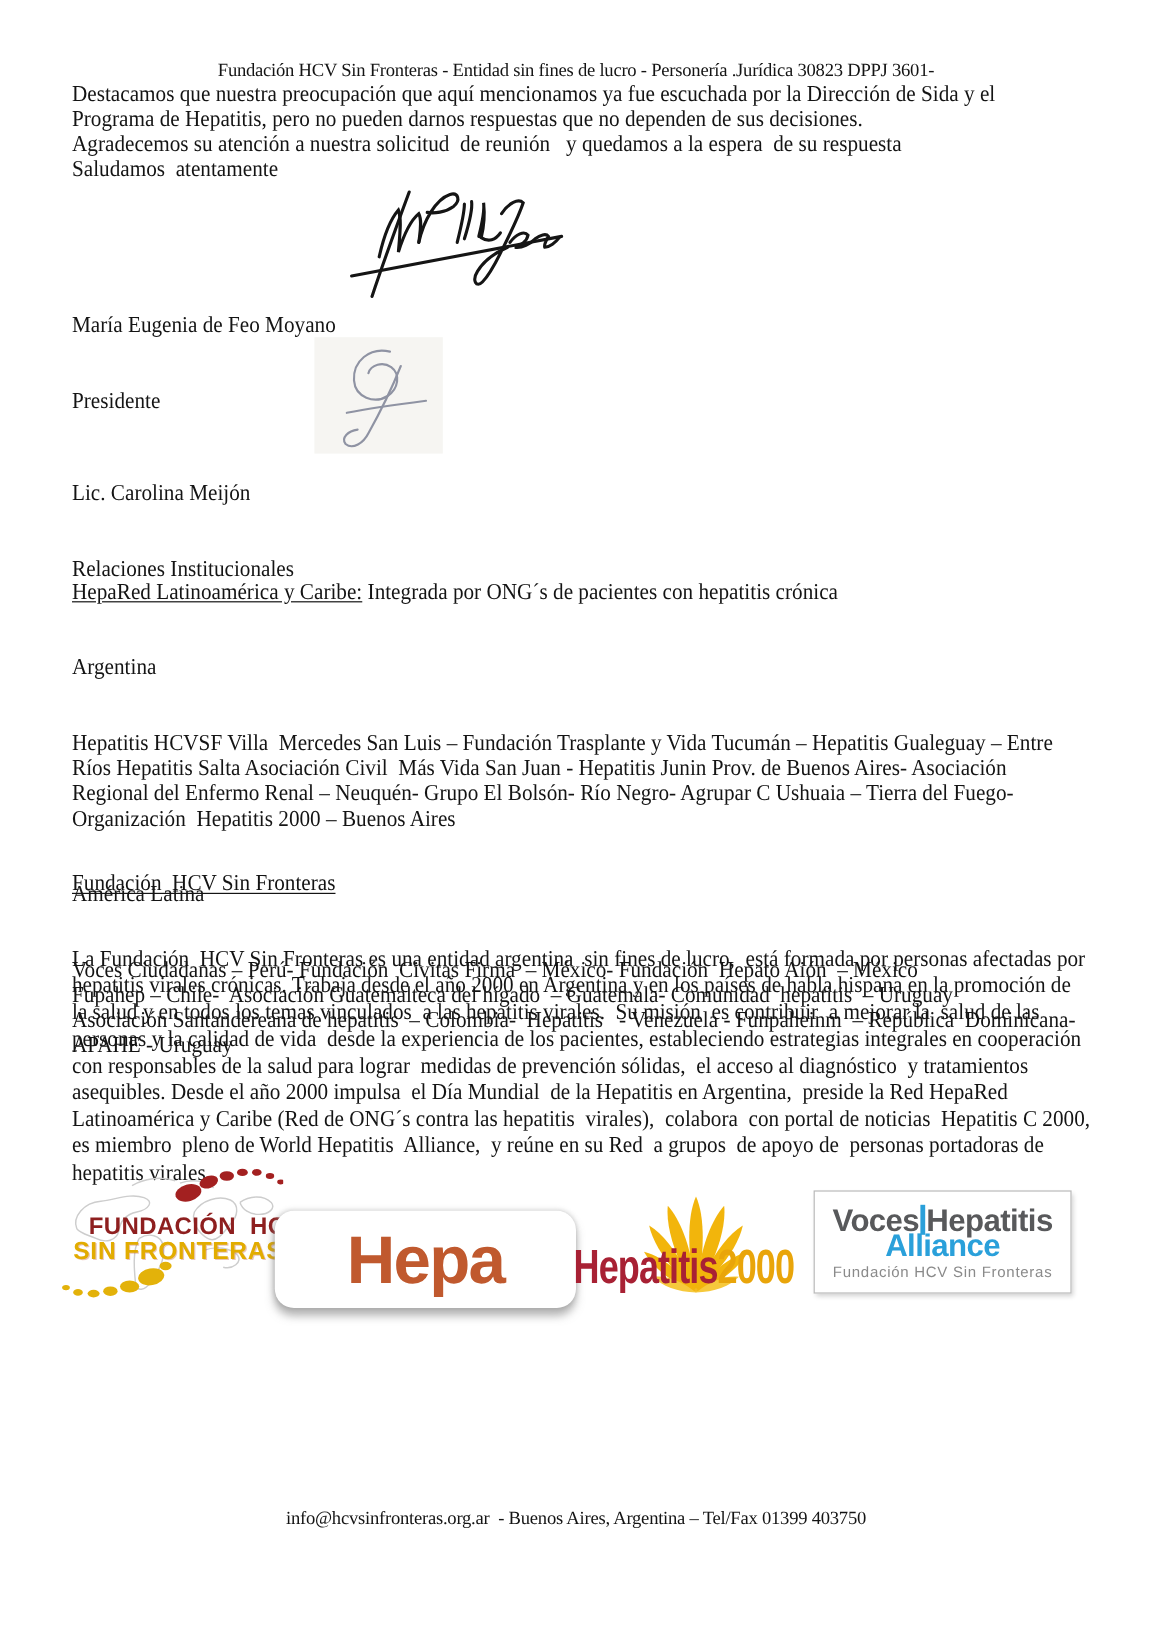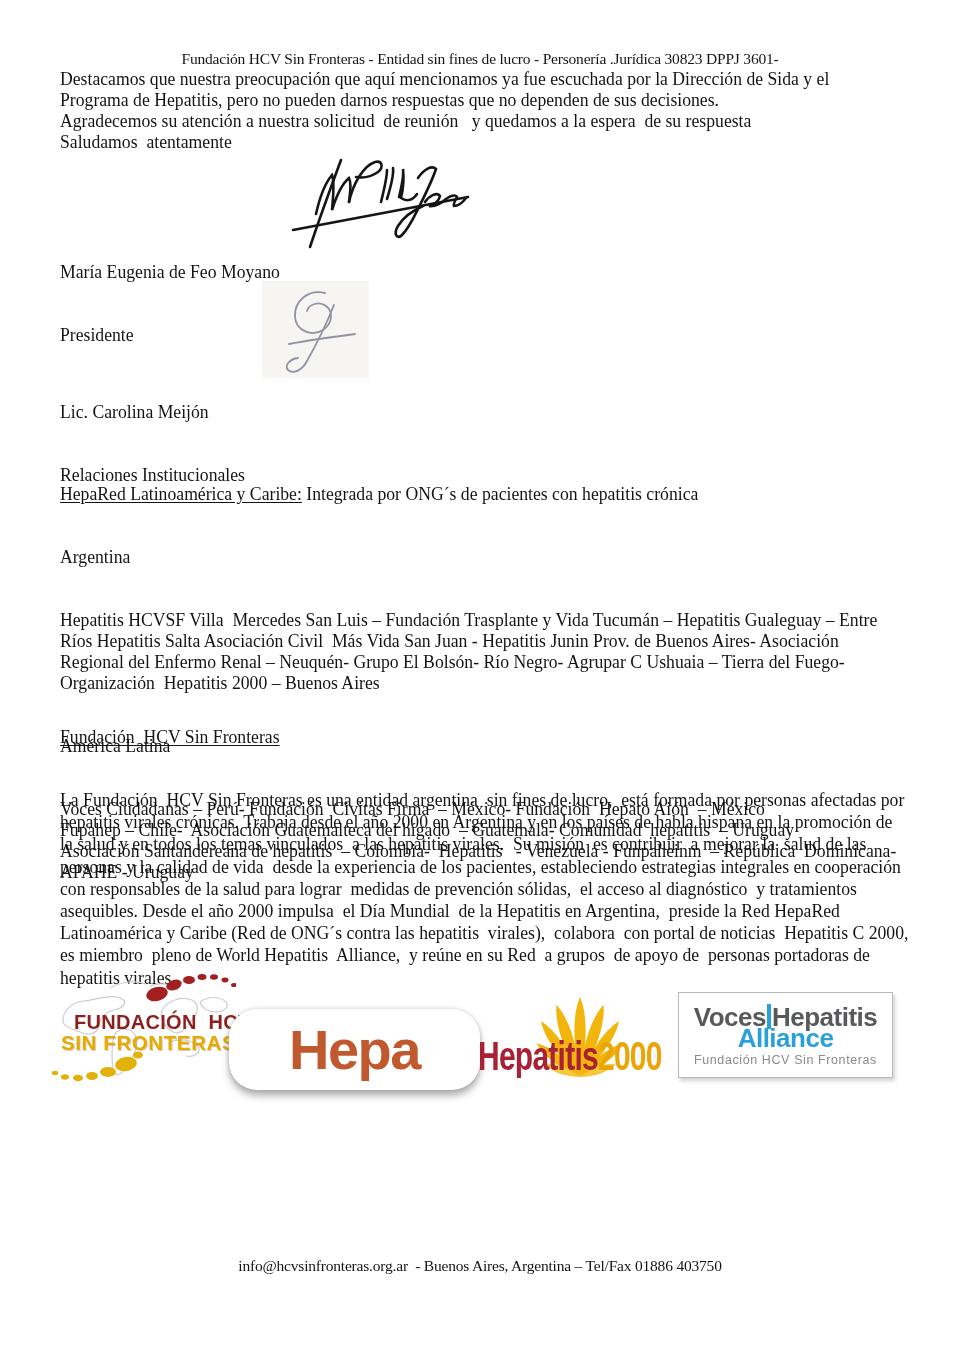--- a/index.html
+++ b/index.html
@@ -14,21 +14,21 @@
   .sig1 { position:absolute; left:283px; top:150px; }
   .sig2box { position:absolute; left:262px; top:281px; width:107px; height:97px; background:#f6f5f2; }
   
   .logo-fhcv-svg { position:absolute; left:50px; top:972px; }
   .l1a { position:absolute; left:74px; top:1011px; font-family:"Liberation Sans", sans-serif;
          font-weight:bold; font-size:20px; color:#8e1f1f; letter-spacing:0.3px; white-space:pre; }
   .l1b { position:absolute; left:61px; top:1031px; font-family:"Liberation Sans", sans-serif;
          font-weight:bold; font-size:20.5px; color:#e2ac00; letter-spacing:0.6px; white-space:pre;
          text-shadow:1px 1px 0 rgba(190,90,60,0.35); }
   .hepared-box { position:absolute; left:229px; top:1009px; width:251px; height:81px;
-         background:#ffffff; border-radius:28px;
+         background:#ffffff; border-radius:16px;
          box-shadow:0 6px 7px rgba(110,110,110,0.5), 0 0 4px rgba(150,150,150,0.45);
          display:flex; align-items:center; justify-content:center;
          font-family:"Liberation Sans", sans-serif; font-weight:bold; font-size:56px;
          letter-spacing:-1.5px; line-height:1; }
   .hepa { color:#c0592e; } .hred { color:#4596c1; }
   .sunburst { position:absolute; left:480px; top:984px; }
   .h2000-text { position:absolute; left:478px; top:1036px; font-family:"Liberation Sans", sans-serif;
          font-weight:bold; font-size:40px; letter-spacing:-1px; line-height:1;
          transform:scaleX(0.75); transform-origin:0 0; white-space:pre; }
   .h2000a { color:#a82134; } .h2000b { color:#e9a50a; }
@@ -188,15 +188,15 @@
   <div class="wha-box">
     <div class="wha-line1">
         <span>Voces</span>
         <span class="wha-bar"></span>
         <span>Hepatitis</span>
       </div>
     <div class="wha-line2">Alliance</div>
     <div class="wha-sub">Fundación HCV Sin Fronteras</div>
   </div>
 
-  <div class="centerline" style="top:1257px;">info@hcvsinfronteras.org.ar  - Buenos Aires, Argentina – Tel/Fax 01886 403750</div>
+  <div class="centerline" style="top:1257px;">info@hcvsinfronteras.org.ar  - Buenos Aires, Argentina – Tel/Fax 01399 403750</div>
 
 </div>
 
 </body></html>

